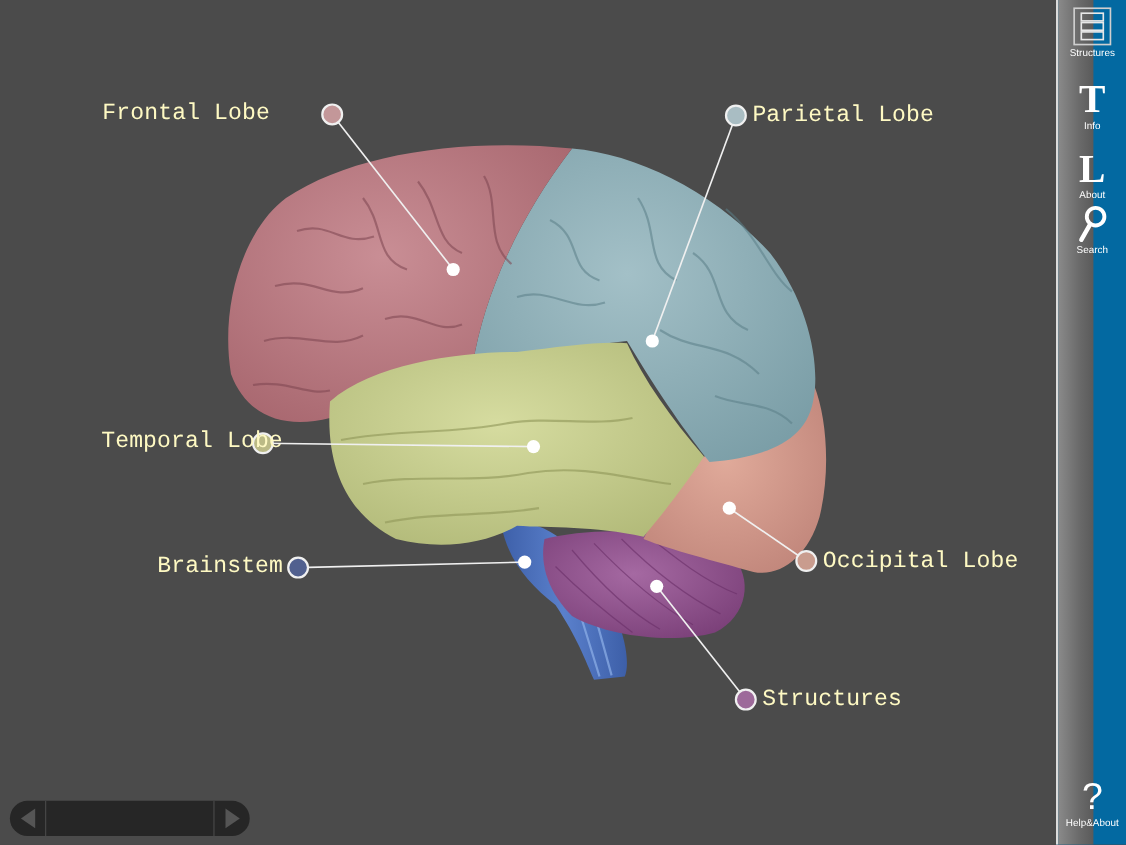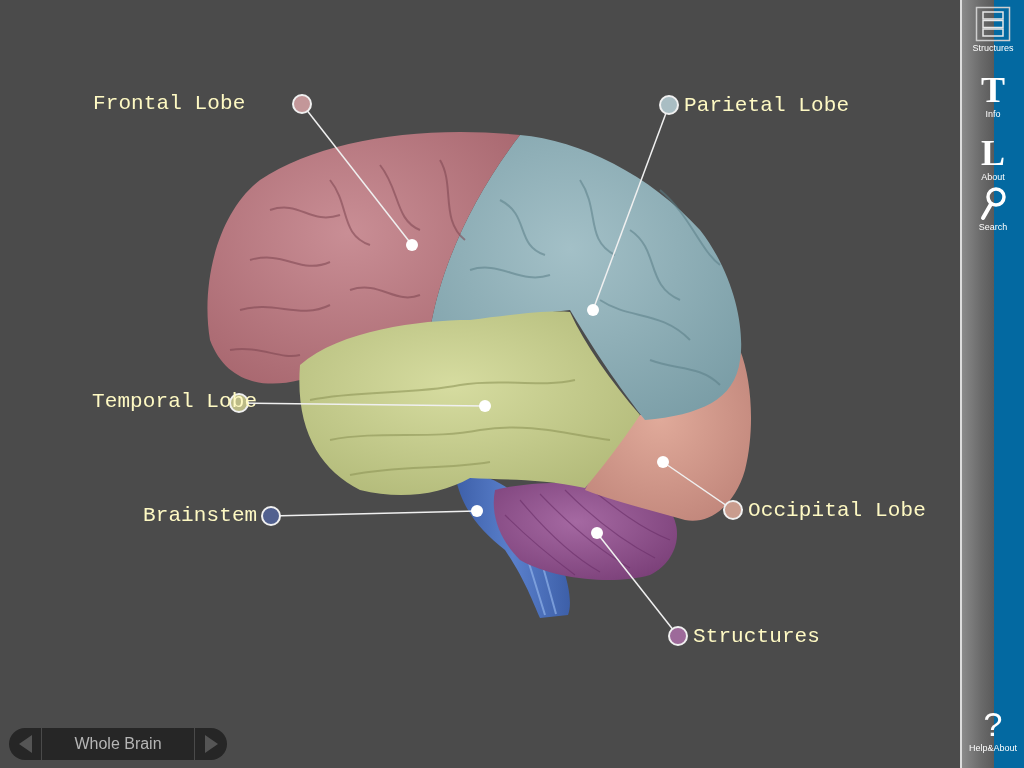--- a/index.html
+++ b/index.html
@@ -198,19 +198,18 @@
   </div>
 </div>
 
 <div id="nav">
   <div class="pill"></div>
   <div class="btn prev">
     <svg width="33" height="32" viewBox="0 0 33 32">
       <polygon points="23,7 23,25 10,16" fill="#555"></polygon>
     </svg>
   </div>
-  <div class="title">Whole Brain</div>
   <div class="btn next">
     <svg width="33" height="32" viewBox="0 0 33 32">
       <polygon points="10,7 10,25 23,16" fill="#555"></polygon>
     </svg>
   </div>
 </div>
 
 </body></html>

